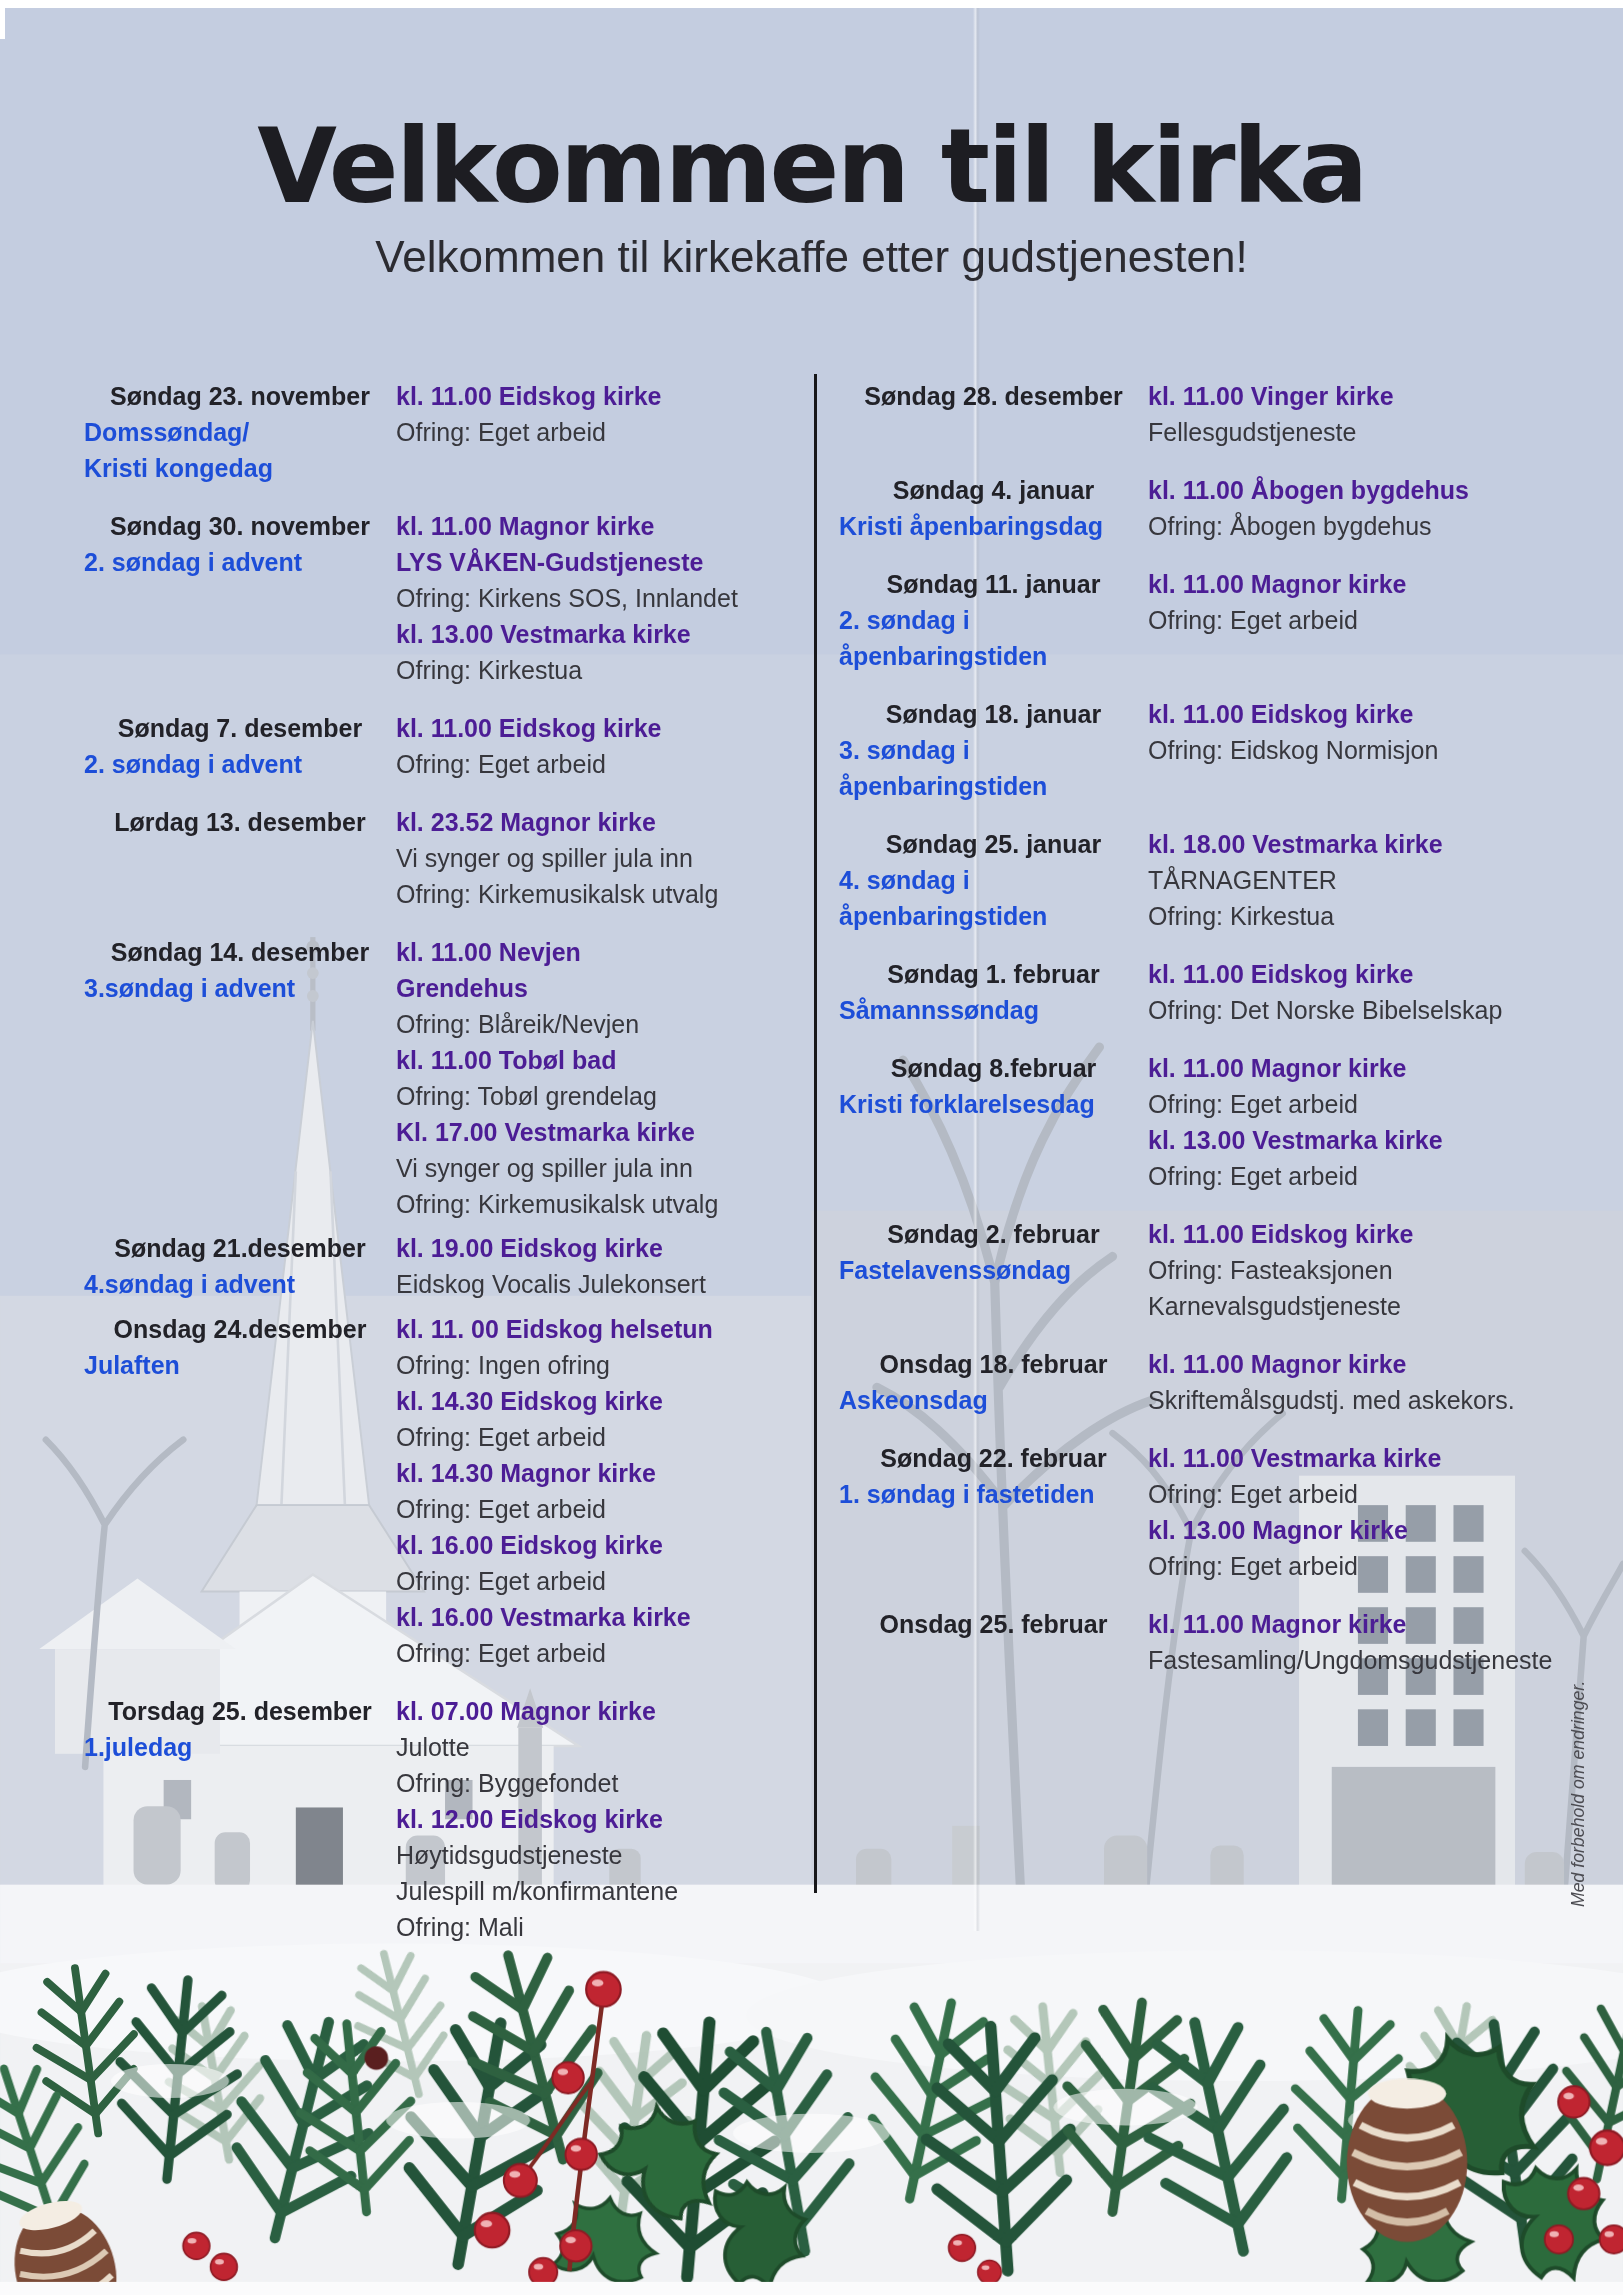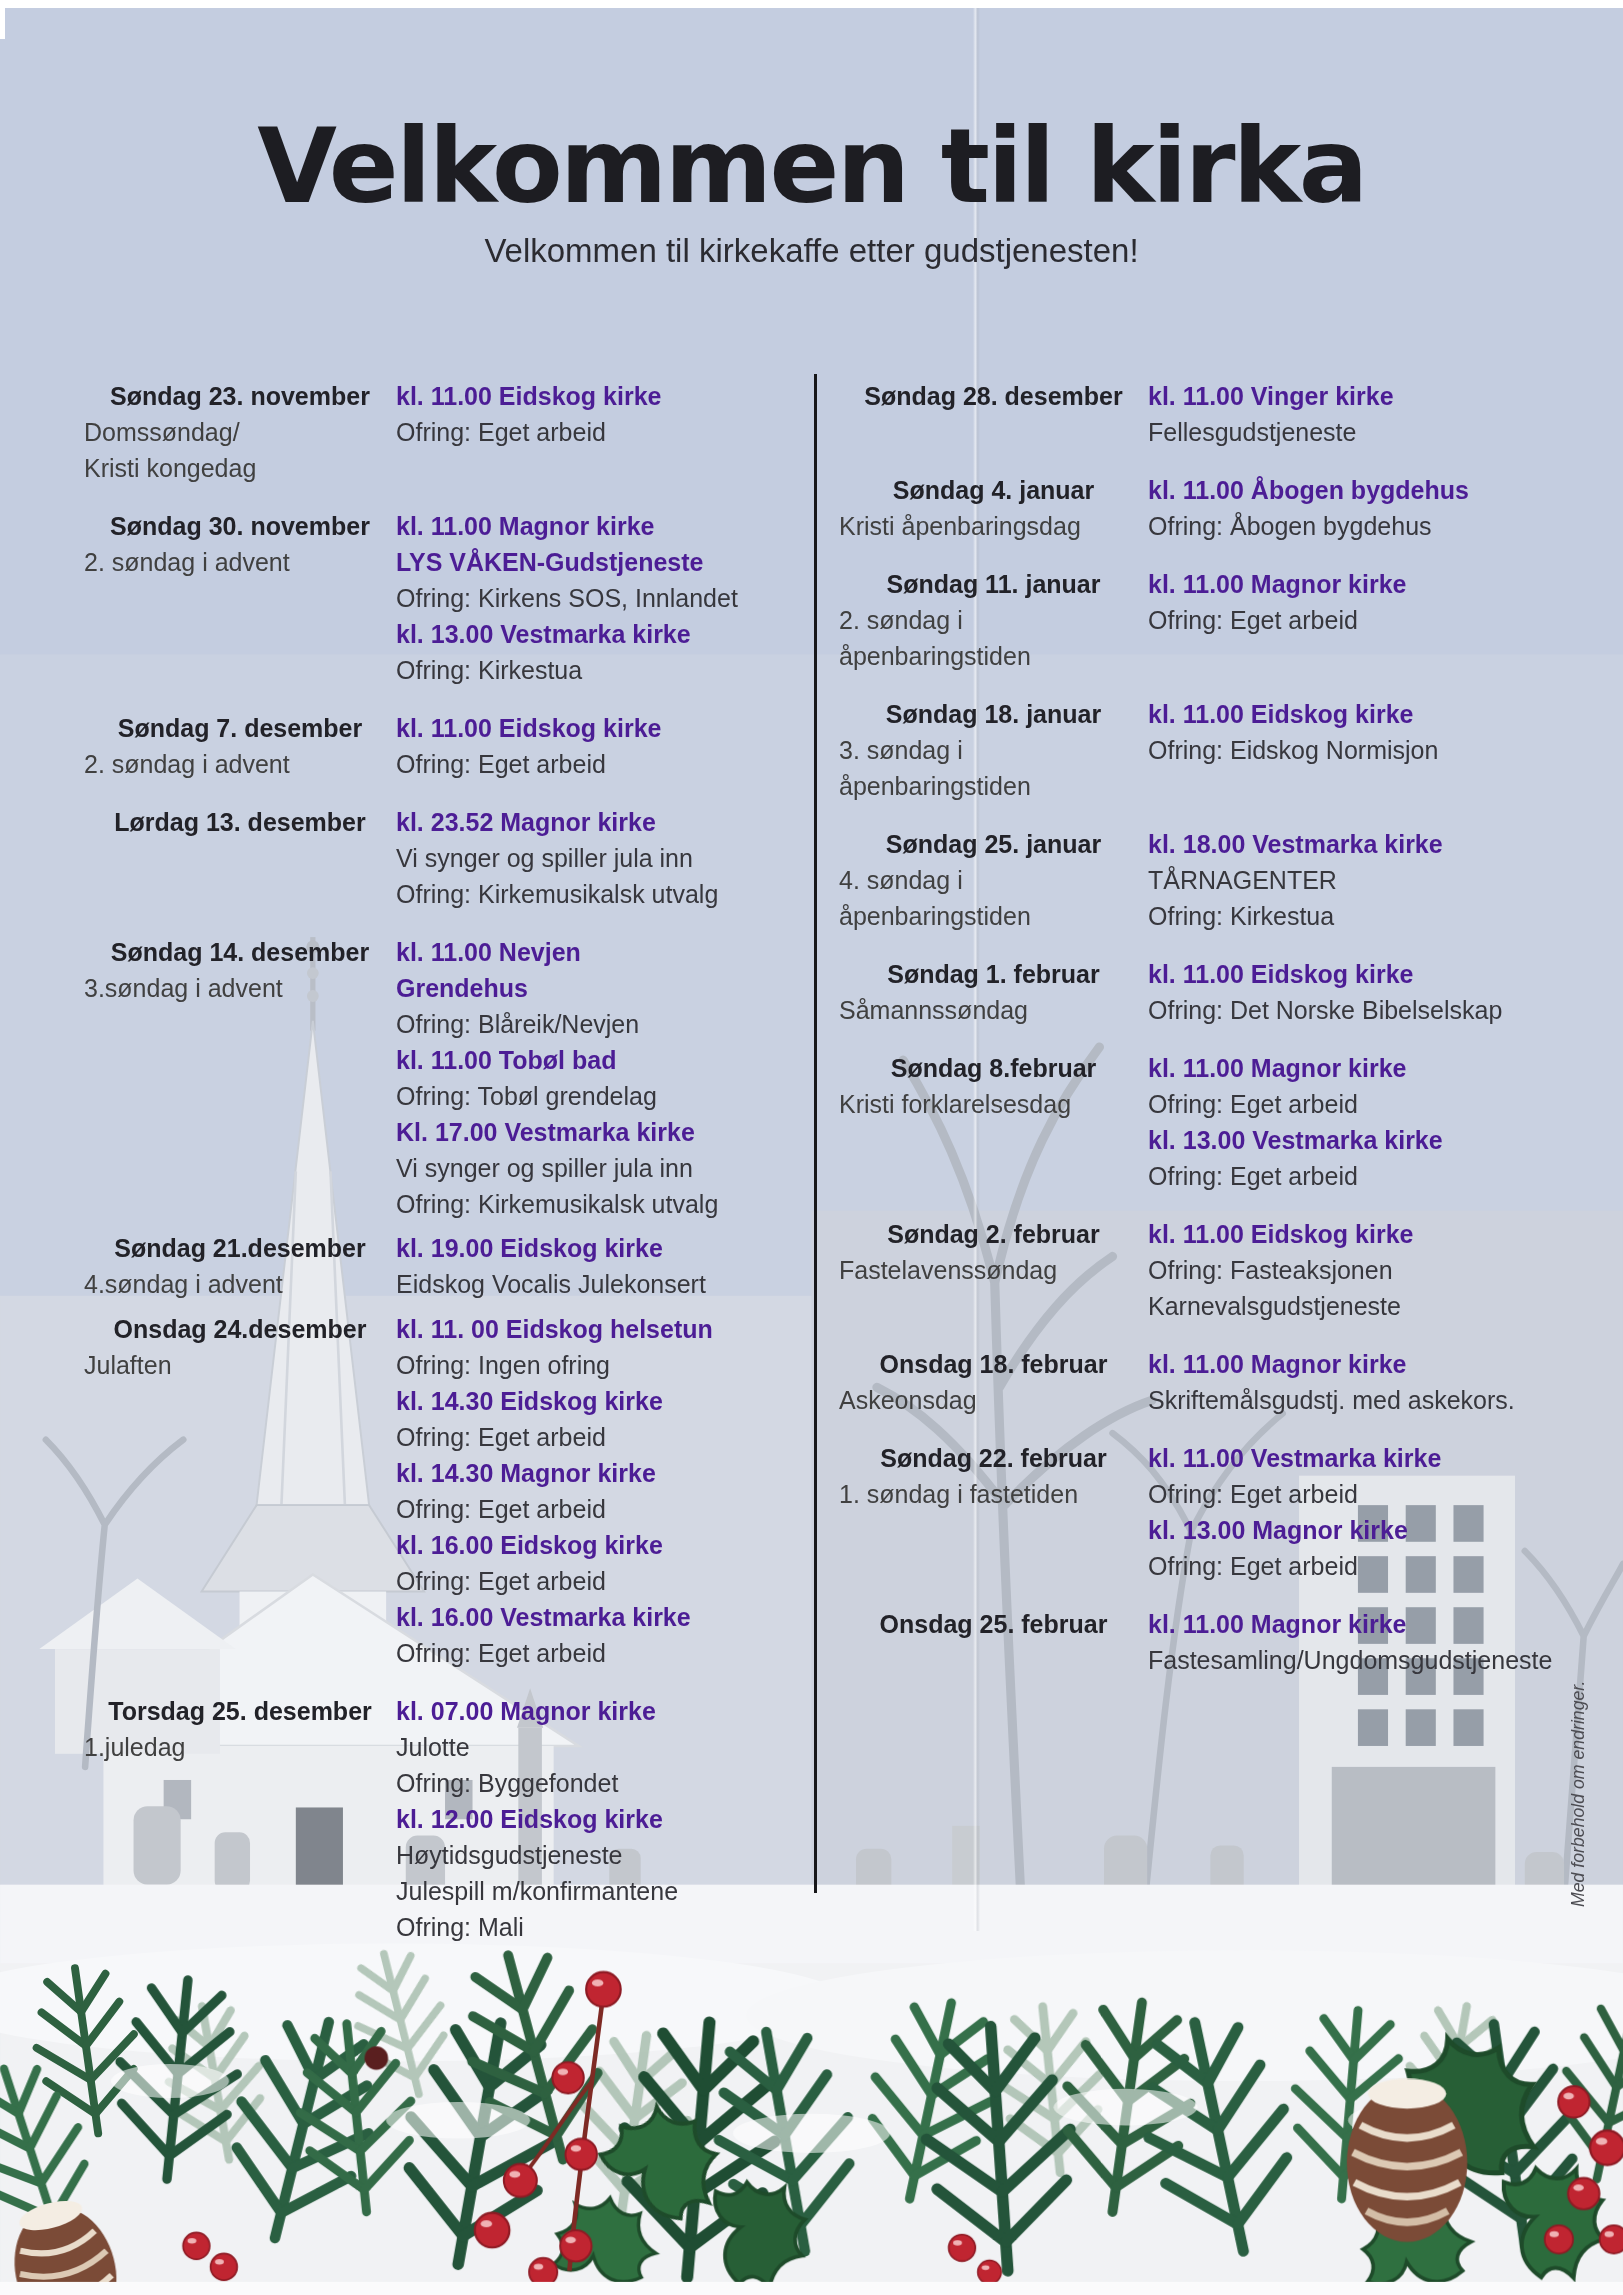--- a/index.html
+++ b/index.html
@@ -27,39 +27,39 @@
     margin:0;
     font-size:103px;
     font-weight:bold;
     letter-spacing:-2.6px;
     line-height:1.1;
     color:#1d1d22;
     font-family:"DejaVu Sans","Liberation Sans",sans-serif;
   }
   .subtitle{
     margin:9.2px 0 0 0;
-    font-size:33px;
+    font-size:44px;
     font-weight:normal;
     color:#2b2b31;
   }
   .divider{
     position:absolute;left:814px;top:374px;width:3.3px;height:1519px;
     background:#17171a;z-index:4;
   }
   .col{position:absolute;top:378px;z-index:4;}
   .col-left{left:84px;width:723px;}
   .col-right{left:839px;width:772px;}
   .event{display:grid;margin-bottom:22px;}
   .col-left .event{grid-template-columns:312px 1fr;}
   .col-right .event{grid-template-columns:309px 1fr;}
   .col-left .event:nth-child(5){margin-bottom:7.9px;}
   .col-left .event:nth-child(6){margin-bottom:9.2px;}
   .event div{font-size:25px;line-height:36px;}
   .date{font-weight:bold;color:#222228;text-align:center;}
-  .day{font-weight:normal;color:#404040;}
+  .day{font-weight:bold;color:#1d4ed8;}
   .line{font-weight:normal;color:#37373d;}
   .line.bold{font-weight:bold;color:#4c1d95;}
   .side-note{
     position:absolute;left:1568px;top:1550px;height:357px;z-index:4;
     writing-mode:vertical-rl;transform:rotate(180deg);
     font-size:17.7px;font-style:italic;color:#4c4c52;white-space:nowrap;
   }
 </style>
 </head>
 <body>

